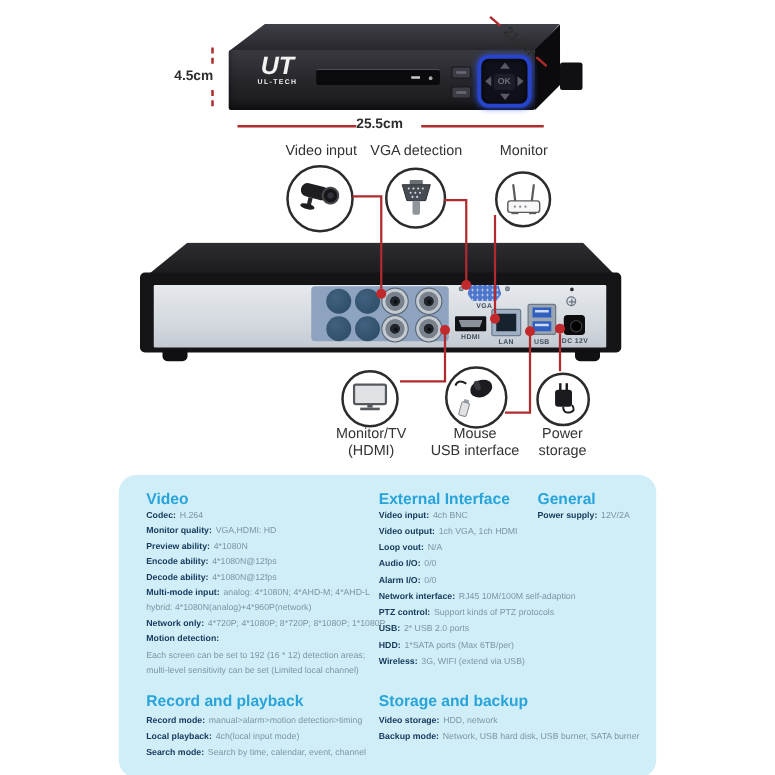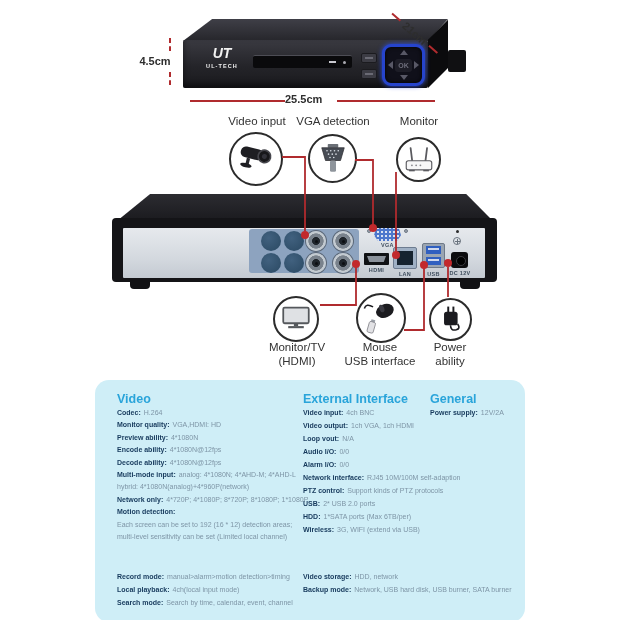--- a/index.html
+++ b/index.html
@@ -12,21 +12,21 @@
   .fv-top{left:183px;top:19px;width:265px;height:22px;
     background:linear-gradient(180deg,#3f3f47,#26262b);
     clip-path:polygon(0% 100%,11% 0%,100% 0%,92.5% 100%);}
   .fv-side{left:428px;top:19px;width:23px;height:69px;background:#0b0b0d;
     clip-path:polygon(0% 30%,87% 1%,87% 71%,0% 100%);}
   .fv-tab{left:448px;top:50px;width:18px;height:22px;background:#101012;border-radius:2px;}
   .fv-face{left:183px;top:40px;width:245px;height:48px;border-radius:2px;
     background:linear-gradient(180deg,#3a3a41 0%,#242429 55%,#1a1a1e 100%);
     box-shadow:inset 0 -4px 6px rgba(0,0,0,.5);}
   .fv-logo{left:197px;top:46px;width:50px;text-align:center;color:#f2f2f2;}
-  .fv-logo .ut{font-size:14px;font-weight:900;font-style:italic;line-height:15px;}
+  .fv-logo .ut{font-size:20px;font-weight:900;font-style:italic;line-height:15px;}
   .fv-logo .utname{font-size:5.5px;font-weight:700;letter-spacing:1.1px;margin-top:2px;}
   .fv-slot{left:253px;top:55px;width:99px;height:13px;background:#0a0a0c;border-radius:2px;
     border-top:1px solid #4d4d55;}
   .fv-slot .mark1{position:absolute;right:16px;top:5px;width:7px;height:2px;background:#c9c9cf;}
   .fv-slot .mark2{position:absolute;right:6px;top:5px;width:3px;height:3px;background:#a9a9b0;border-radius:50%;}
   .fv-btn{width:16px;height:10px;background:#3c3c44;border:1px solid #1b1b1f;border-radius:2px;}
   .fv-btn::after{content:"";display:block;margin:3px auto 0;width:8px;height:2px;background:#6a6a74;}
   .fv-dpad{left:382px;top:44px;width:43px;height:42px;border-radius:9px;background:#10101a;
     border:3px solid #2644cc;box-shadow:0 0 5px #2f4fdf, inset 0 0 4px #000;}
   .tri{position:absolute;width:0;height:0;}
@@ -270,21 +270,21 @@
       <rect x="14" y="12" width="21" height="21" rx="4" fill="#1b1b1f"></rect>
       <path d="M24 33 q0 9 9 7 q7 -2 2 -9" stroke="#1b1b1f" stroke-width="2.5" fill="none"></path>
     </svg>
   </div>
 
   <div class="abs co-label" style="left:255px;top:341px;width:84px;">Monitor/TV</div>
   <div class="abs co-label" style="left:255px;top:355px;width:84px;">(HDMI)</div>
   <div class="abs co-label" style="left:338px;top:341px;width:84px;">Mouse</div>
   <div class="abs co-label" style="left:334px;top:355px;width:92px;">USB interface</div>
   <div class="abs co-label" style="left:410px;top:341px;width:80px;">Power</div>
-  <div class="abs co-label" style="left:410px;top:355px;width:80px;">ability</div>
+  <div class="abs co-label" style="left:410px;top:355px;width:80px;">storage</div>
 
   <div class="abs spec-panel">
 
     <div class="spec-h" style="left:22px;top:12px;">Video</div>
     <div class="spec-rows rows-video" style="left:22px;top:28px;">
         <div class="spec-row">
         <span class="spec-label">Codec:</span>
         <span class="spec-value">H.264</span>
       </div>
         <div class="spec-row">
@@ -374,35 +374,37 @@
       </div>
 
     <div class="spec-h" style="left:335px;top:12px;">General</div>
     <div class="spec-rows" style="left:335px;top:28px;">
         <div class="spec-row">
         <span class="spec-label">Power supply:</span>
         <span class="spec-value">12V/2A</span>
       </div>
       </div>
 
+    <div class="spec-h" style="left:22px;top:174px;">Record and playback</div>
     <div class="spec-rows" style="left:22px;top:192px;">
         <div class="spec-row">
         <span class="spec-label">Record mode:</span>
         <span class="spec-value">manual&gt;alarm&gt;motion detection&gt;timing</span>
       </div>
         <div class="spec-row">
         <span class="spec-label">Local playback:</span>
         <span class="spec-value">4ch(local input mode)</span>
       </div>
         <div class="spec-row">
         <span class="spec-label">Search mode:</span>
         <span class="spec-value">Search by time, calendar, event, channel</span>
       </div>
       </div>
 
+    <div class="spec-h" style="left:208px;top:174px;">Storage and backup</div>
     <div class="spec-rows" style="left:208px;top:192px;">
         <div class="spec-row">
         <span class="spec-label">Video storage:</span>
         <span class="spec-value">HDD, network</span>
       </div>
         <div class="spec-row">
         <span class="spec-label">Backup mode:</span>
         <span class="spec-value">Network, USB hard disk, USB burner, SATA burner</span>
       </div>
       </div>

